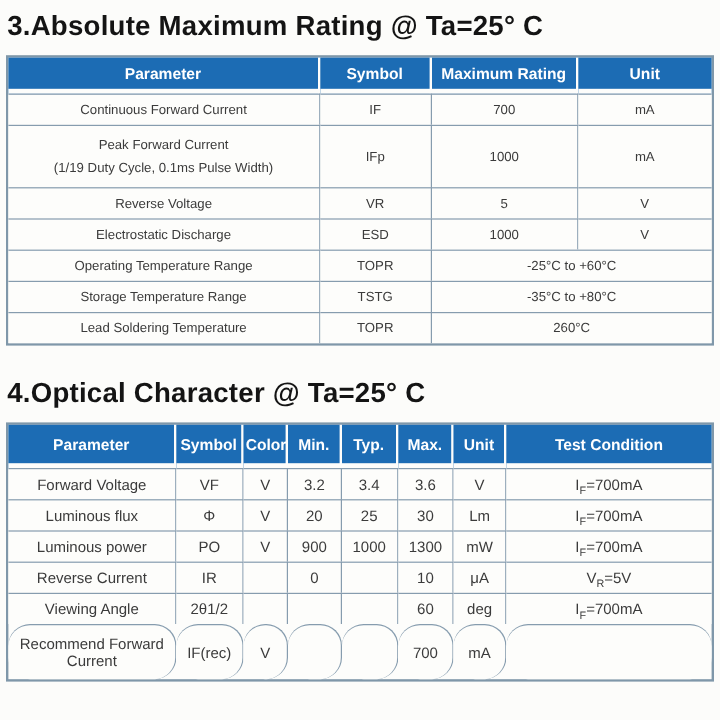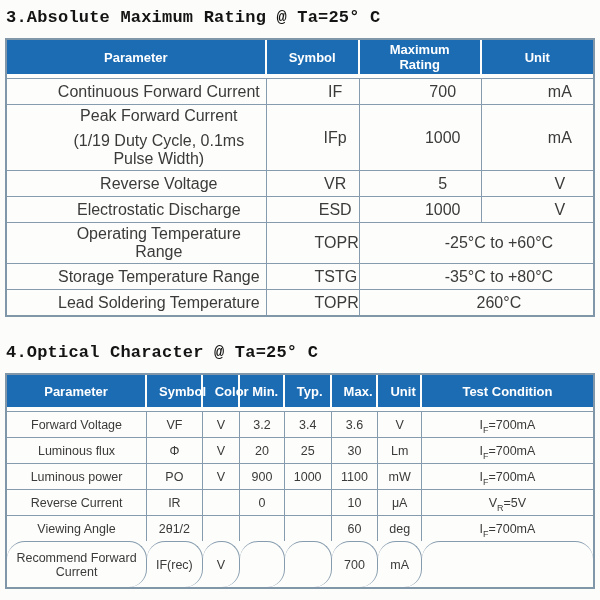--- a/index.html
+++ b/index.html
@@ -10,22 +10,22 @@
   *{box-sizing:border-box;}
   html,body{margin:0;padding:0;}
   body{
     width:600px;height:600px;
     padding:4px 5px;
     background:#fcfcfa;
     color:#3b3b3b;
     font-family:"Liberation Sans",sans-serif;
   }
   .heading{
-    font-family:Liberation Mono, monospace;
-    font-size:17px;
+    font-family:Liberation Sans, sans-serif;
+    font-size:23px;
     font-weight:bold;
     color:#141414;
     margin:4px 0 11px 1px;
     letter-spacing:0.2px;
   }
   .heading.second{margin-top:26px;}
   .tbl-wrap{
     border:2px solid var(--frame);
     background:#fdfdfb;
   }
@@ -35,35 +35,35 @@
     border-spacing:0;
     table-layout:fixed;
   }
   th{
     background:var(--accent);
     color:#ffffff;
     font-weight:bold;
     font-size:13px;
     border-right:2px solid #fdfdfb;
     border-bottom:4px solid #fdfdfb;
-    padding:2px 12px;
+    padding:2px 2px;
   }
   th:last-child{border-right:none;}
   td{
     border-right:1px solid var(--grid);
     border-top:1px solid var(--grid);
     text-align:center;
     vertical-align:middle;
     padding:2px 3px;
     background:#fdfdfb;
   }
   td:last-child{border-right:none;}
   
   #t1 th{height:30px;}
-  #t1 td{height:26px;font-size:16px;padding-left:48px;}
+  #t1 td{height:26px;font-size:11px;}
   #t1 .row-peak td{height:52px;}
   .param-line2{margin-top:7px;}
   
   #t2 th{height:36px;font-size:13px;}
   #t2 td{height:26px;font-size:12.5px;}
   #t2 .row-tall td{height:46px;border-radius:18px;}
   sub{font-size:9px;line-height:0;}
 </style>
 </head>
 <body>
@@ -179,21 +179,21 @@
       <td>30</td>
       <td>Lm</td>
       <td><span>I</span><sub>F</sub><span>=700mA</span></td>
     </tr>
     <tr>
       <td>Luminous power</td>
       <td>PO</td>
       <td>V</td>
       <td>900</td>
       <td>1000</td>
-      <td>1100</td>
+      <td>1300</td>
       <td>mW</td>
       <td><span>I</span><sub>F</sub><span>=700mA</span></td>
     </tr>
     <tr>
       <td>Reverse Current</td>
       <td>IR</td>
       <td></td>
       <td>0</td>
       <td></td>
       <td>10</td>

